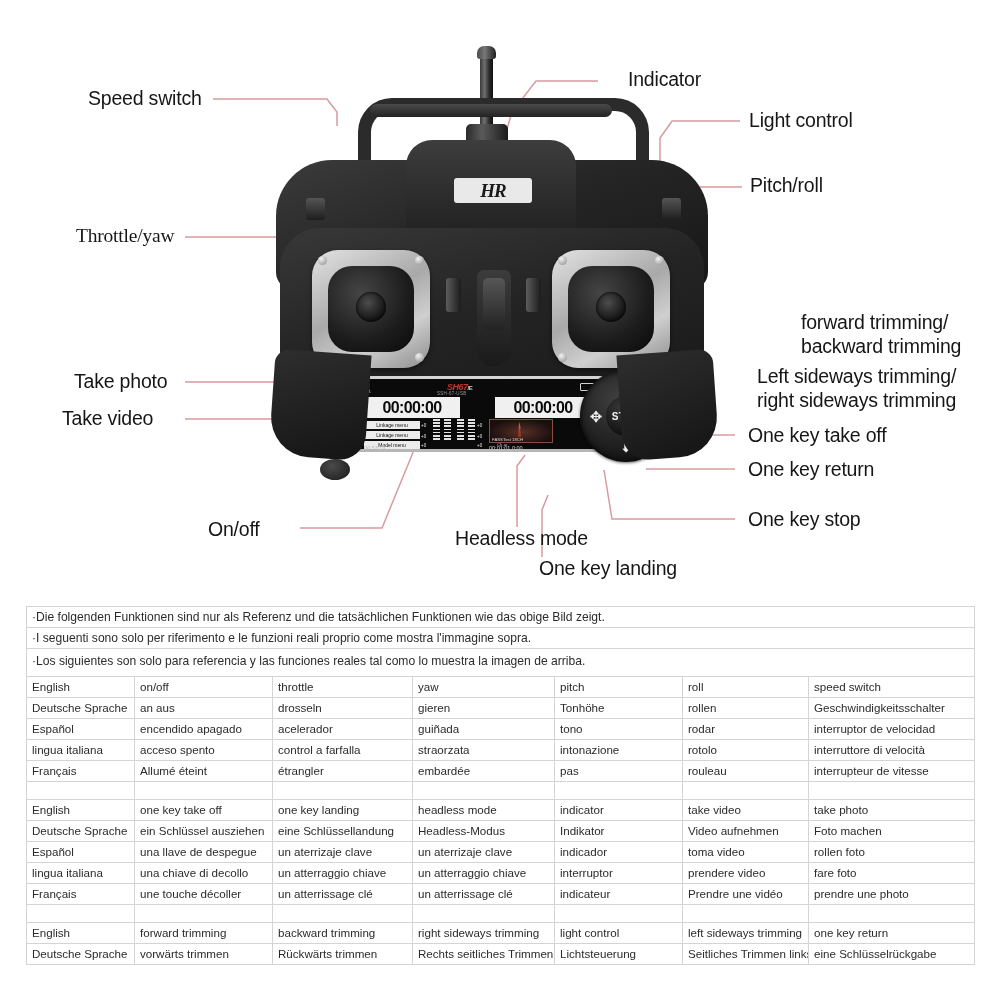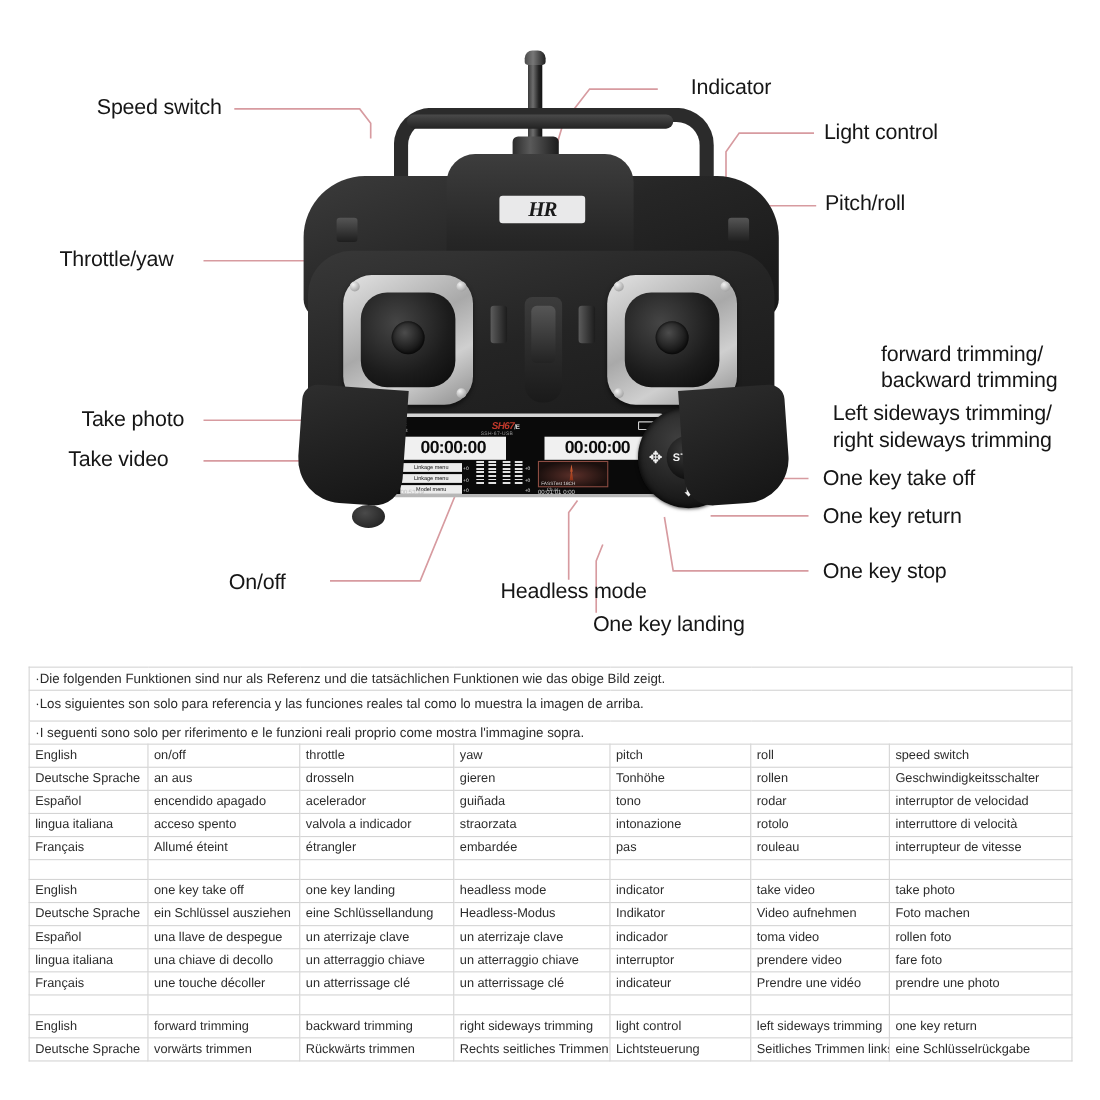--- a/index.html
+++ b/index.html
@@ -532,21 +532,21 @@
     </div>
 
     <div class="grip-l"></div>
     <div class="grip-r"></div>
   </div>
 
   <div class="callout" style="left:88px;  top:86px;">Speed switch</div>
   <div class="callout" style="left:628px; top:67px;">Indicator</div>
   <div class="callout" style="left:749px; top:108px;">Light control</div>
   <div class="callout" style="left:750px; top:173px;">Pitch/roll</div>
-  <div class="callout" style="left:54px;  top:224px;">Throttle/yaw</div>
+  <div class="callout" style="left:76px;  top:224px;font-family:Liberation Serif, serif;">Throttle/yaw</div>
   <div class="callout" style="left:801px; top:310px;">forward trimming/
 backward trimming</div>
   <div class="callout" style="left:757px; top:364px;">Left sideways trimming/
 right sideways trimming</div>
   <div class="callout" style="left:74px;  top:369px;">Take photo</div>
   <div class="callout" style="left:62px;  top:406px;">Take video</div>
   <div class="callout" style="left:748px; top:423px;">One key take off</div>
   <div class="callout" style="left:748px; top:457px;">One key return</div>
   <div class="callout" style="left:748px; top:507px;">One key stop</div>
   <div class="callout" style="left:208px; top:517px;">On/off</div>
@@ -565,24 +565,24 @@
         <col class="c4">
         <col class="c5">
         <col class="c6">
     </colgroup>
     <tbody>
 
       <tr>
           <td class="notecell" colspan="7">·Die folgenden Funktionen sind nur als Referenz und die tatsächlichen Funktionen wie das obige Bild zeigt.</td>
         </tr>
       <tr>
+          <td class="notecell" colspan="7">·I seguenti sono solo per riferimento e le funzioni reali proprio come mostra l'immagine sopra.</td>
+        </tr>
+      <tr>
           <td class="notecell last" colspan="7">·Los siguientes son solo para referencia y las funciones reales tal como lo muestra la imagen de arriba.</td>
-        </tr>
-      <tr>
-          <td class="notecell" colspan="7">·I seguenti sono solo per riferimento e le funzioni reali proprio come mostra l'immagine sopra.</td>
         </tr>
 
       <tr>
         <td>English</td>
         <td>on/off</td>
         <td>throttle</td>
         <td>yaw</td>
         <td>pitch</td>
         <td>roll</td>
         <td>speed switch</td>
@@ -601,21 +601,21 @@
         <td>encendido apagado</td>
         <td>acelerador</td>
         <td>guiñada</td>
         <td>tono</td>
         <td>rodar</td>
         <td>interruptor de velocidad</td>
       </tr>
       <tr>
         <td>lingua italiana</td>
         <td>acceso spento</td>
-        <td>valvola a indicador</td>
+        <td>control a farfalla</td>
         <td>straorzata</td>
         <td>intonazione</td>
         <td>rotolo</td>
         <td>interruttore di velocità</td>
       </tr>
       <tr>
         <td>Français</td>
         <td>Allumé éteint</td>
         <td>étrangler</td>
         <td>embardée</td>

